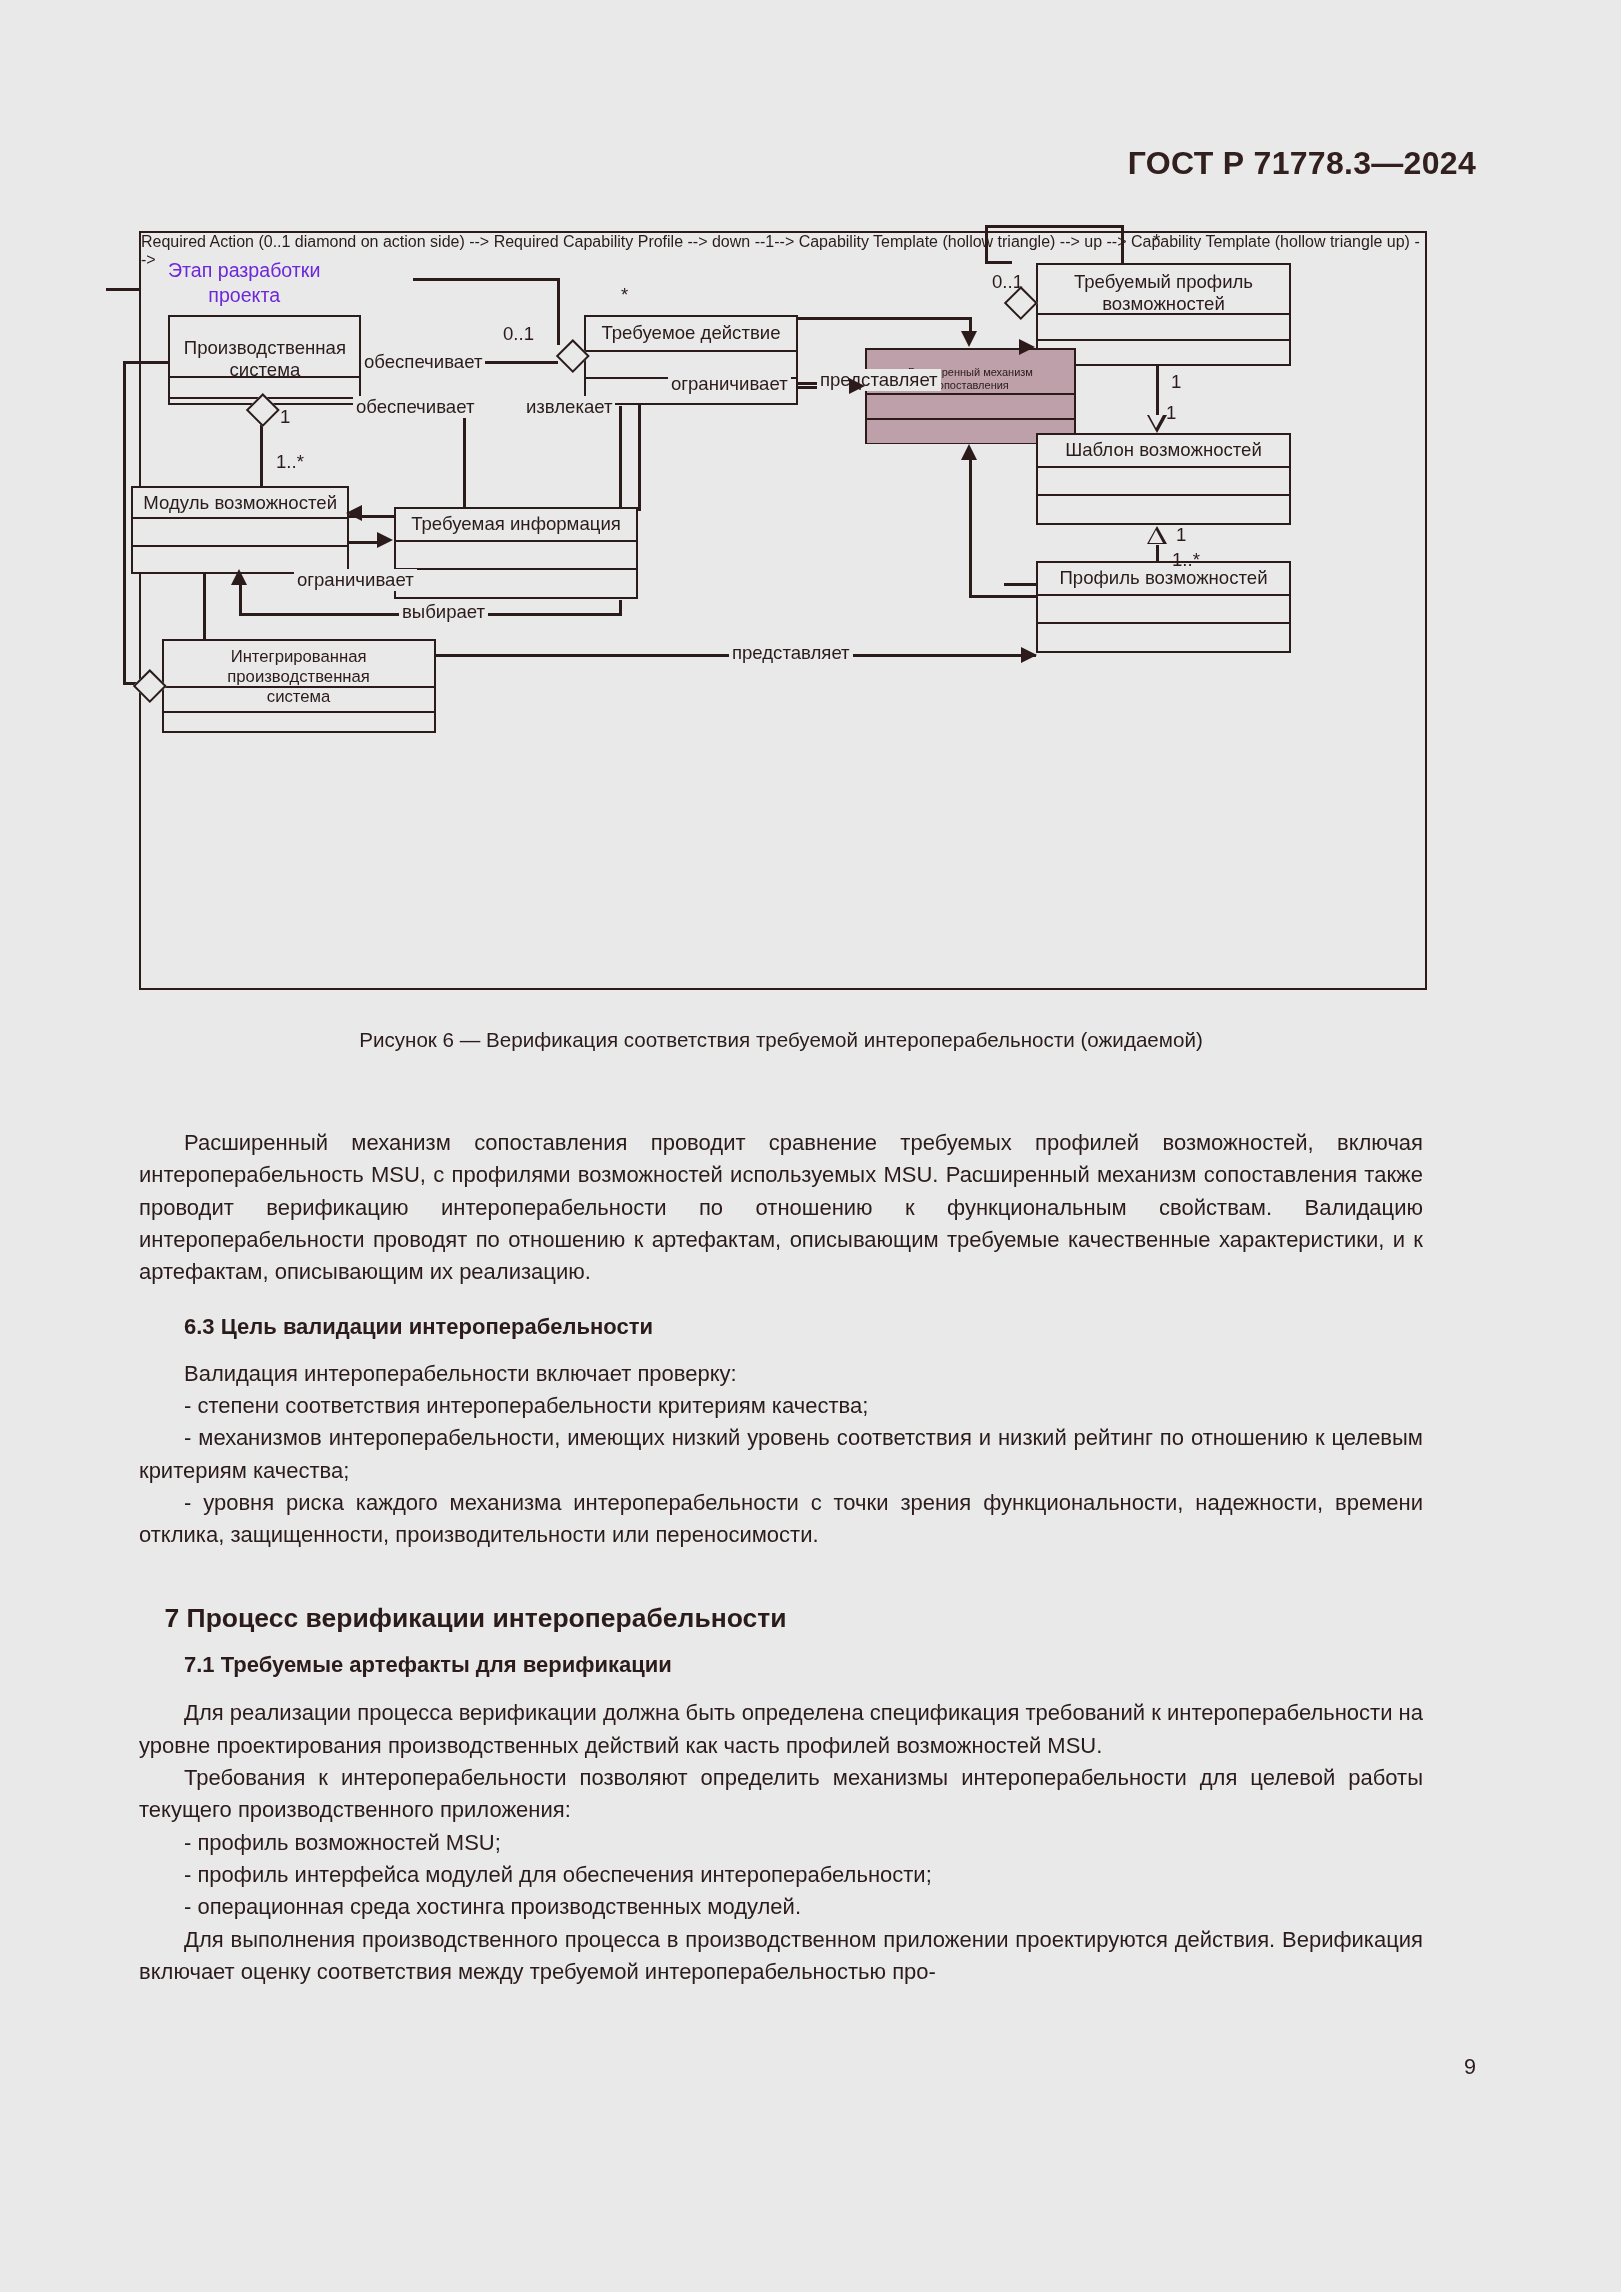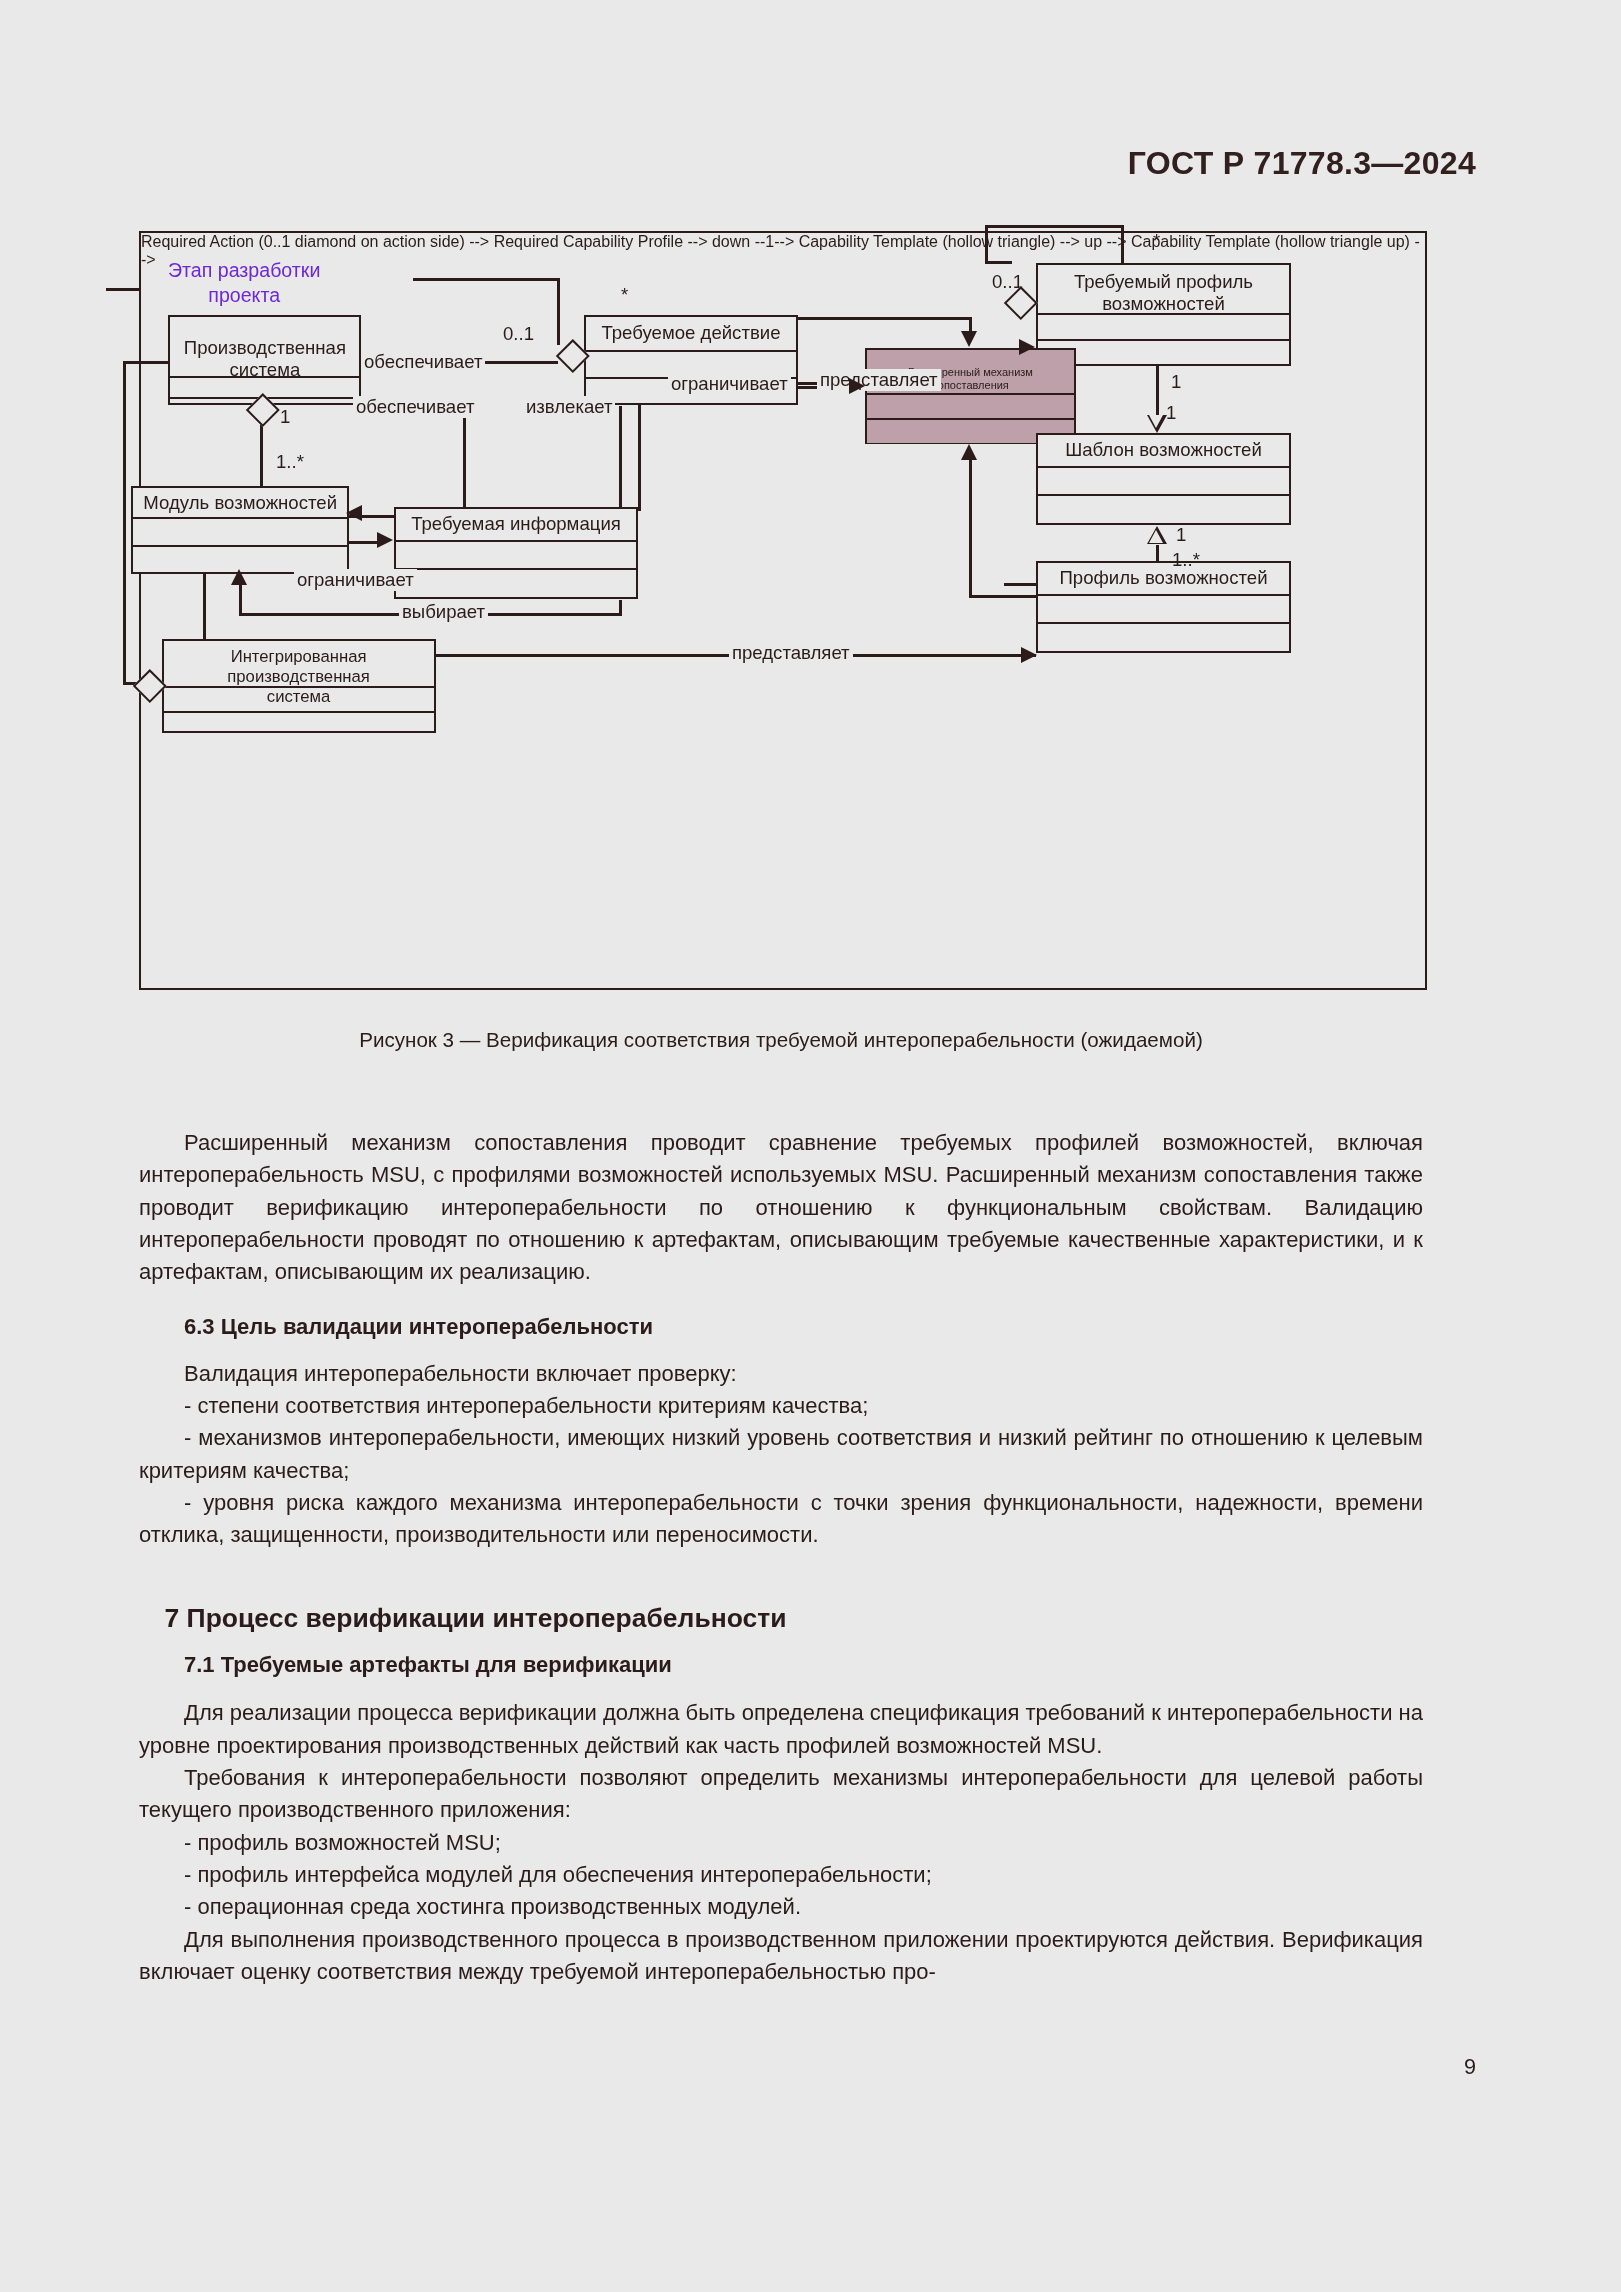--- a/index.html
+++ b/index.html
@@ -386,21 +386,21 @@
 
     
     <div class="arr arr-r" style="left:878px;top:106px;"></div>
 
     
     <div class="ln lh" style="left:863px;top:350px;width:35px;"></div>
 
   </div>
 
   <div class="caption">
-    <div>Рисунок 3 — Верификация соответствия требуемой интероперабельности (ожидаемой)</div>
+    <div>Рисунок 6 — Верификация соответствия требуемой интероперабельности (ожидаемой)</div>
   </div>
 
   <div class="body">
 
     <p class="txt ind">Расширенный механизм сопоставления проводит сравнение требуемых профилей возможностей, включая интероперабельность MSU, с профилями возможностей используемых MSU. Расширенный механизм сопоставления также проводит верификацию интероперабельности по отношению к функциональным свойствам. Валидацию интероперабельности проводят по отношению к артефактам, описывающим требуемые качественные характеристики, и к артефактам, описывающим их реализацию.</p>
 
     <div class="h3">6.3 Цель валидации интероперабельности</div>
 
     <p class="txt ind">Валидация интероперабельности включает проверку:</p>
     <p class="bullet">-  степени соответствия интероперабельности критериям качества;</p>

